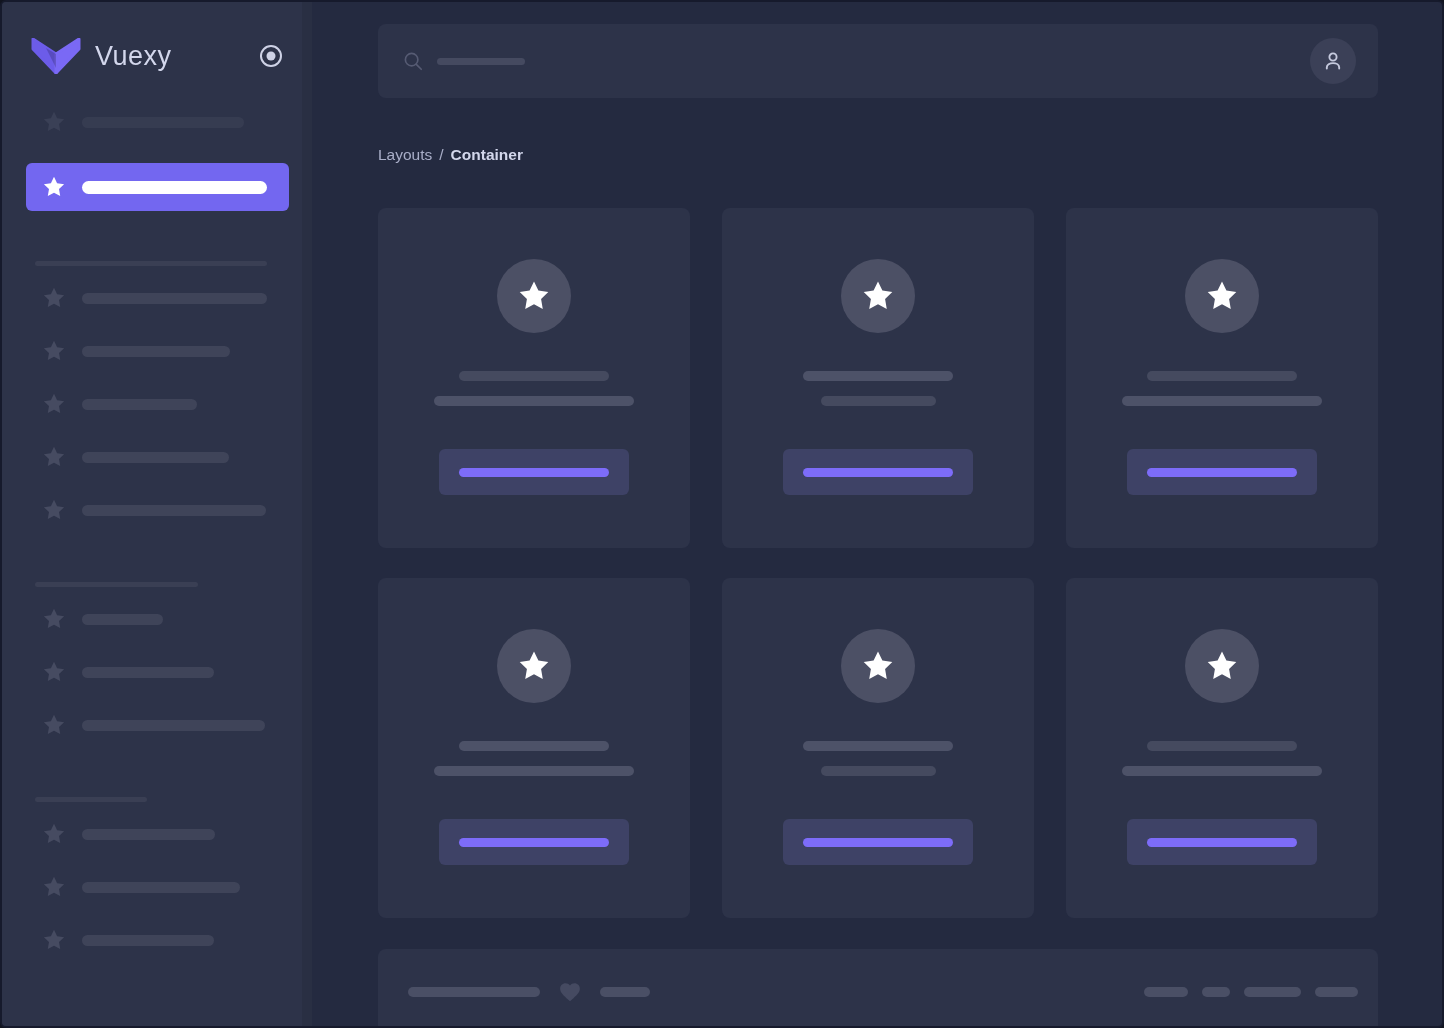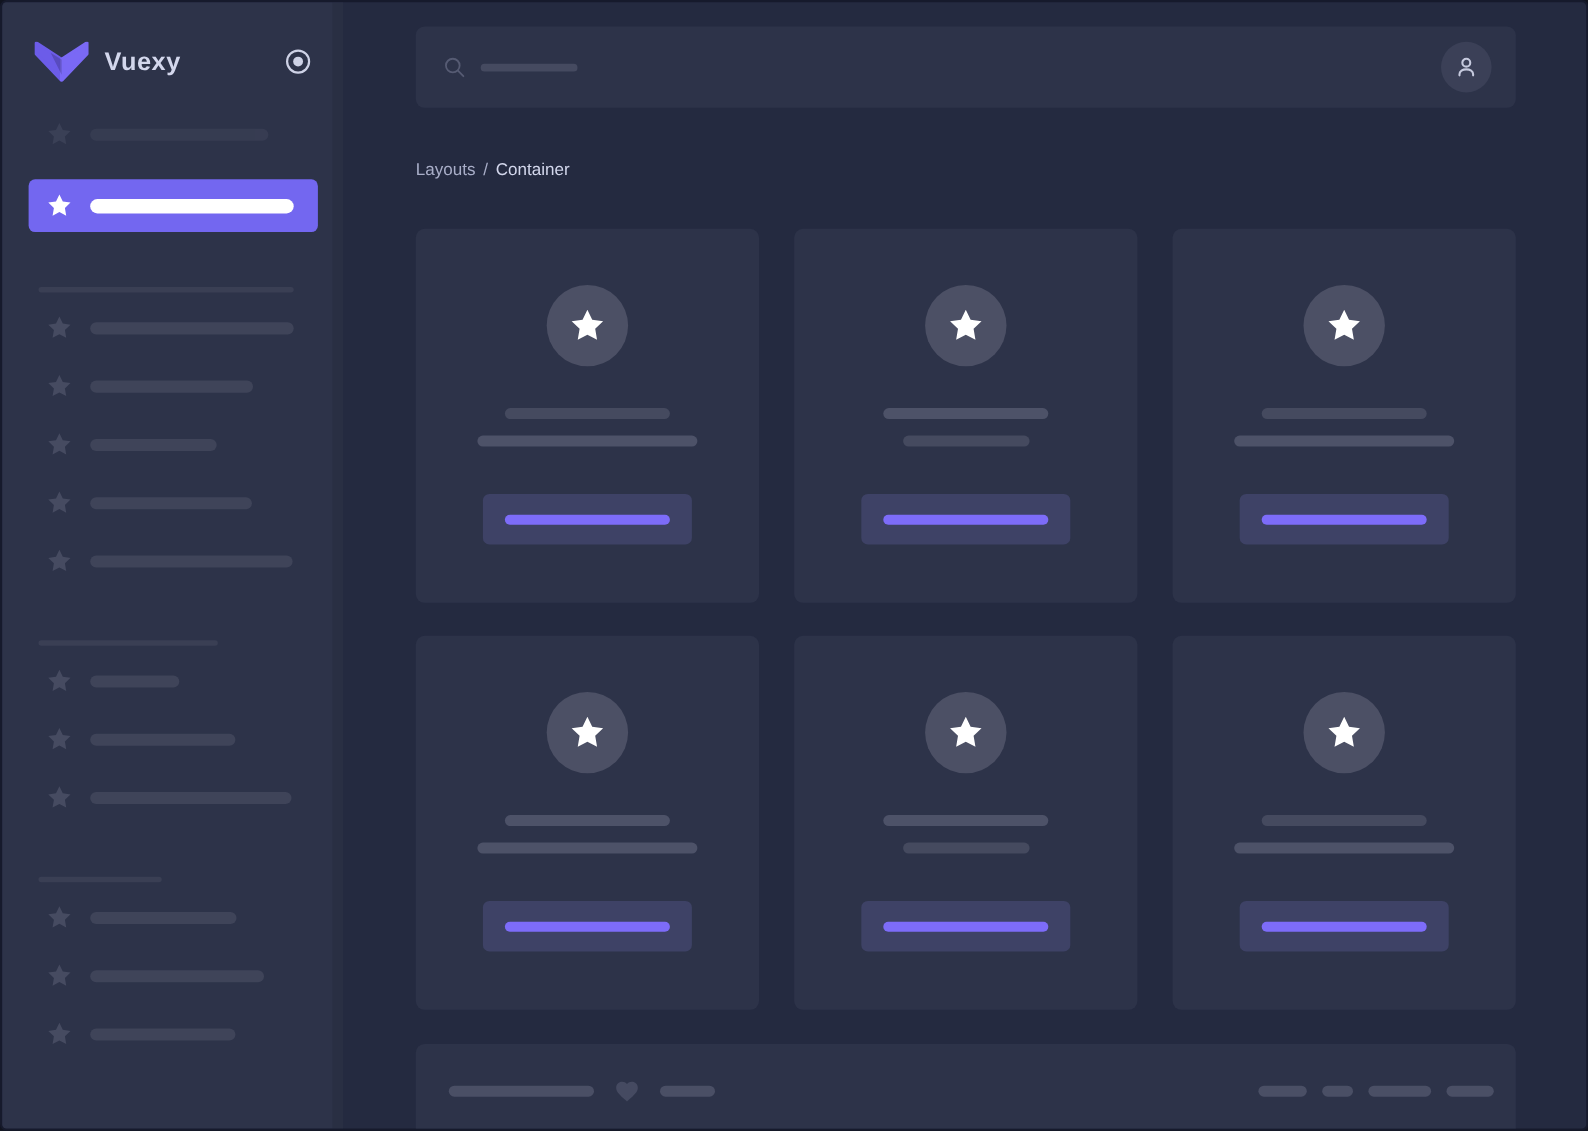--- a/index.html
+++ b/index.html
@@ -13,21 +13,21 @@
   html,body{width:1444px; height:1028px; overflow:hidden;}
   body{font-family:"Liberation Sans","DejaVu Sans",sans-serif; background:#11141f;}
   .app{width:1444px; height:1028px; background:var(--bg); border:2px solid var(--border);
        border-radius:6px; display:flex; overflow:hidden; position:relative;}
 
   
   .sidebar{width:310px; flex:0 0 310px; background:var(--panel); position:relative; height:100%;}
   .scroll-strip{position:absolute; top:0; right:0; width:10px; height:100%; background:rgba(0,0,0,.07);}
   .logo-row{display:flex; align-items:center; padding:36px 28px 0 29px;}
   .logo{width:50px; height:36px; display:inline-flex;}
-  .brand{margin-left:14px; font-size:23px; font-weight:700; letter-spacing:.5px; color:var(--text);}
+  .brand{margin-left:14px; font-size:27px; font-weight:400; letter-spacing:.5px; color:var(--text);}
   .pin-toggle{margin-left:auto; width:26px; height:26px; background:none; border:none; cursor:pointer;
               display:inline-flex; align-items:center; justify-content:center; color:#ced2e6;}
   .menu{margin-top:36px; padding:0 23px 0 40px;}
   .nav-item{display:flex; align-items:center; gap:16px; height:24px; margin-bottom:29px; cursor:pointer;}
   .nav-item.dim{opacity:.55;}
   .nav-star{width:24px; height:24px; color:#464b61; flex:0 0 24px;}
   .nav-star svg{width:24px; height:24px; display:block;}
   .nav-bar{height:11px; border-radius:6px; background:var(--bar); display:inline-block;}
   .nav-item.active{height:48px; margin:16px 0 0 -16px; border-radius:6px; background:var(--accent);
                    padding-left:16px; width:263px;}
@@ -43,21 +43,21 @@
   .search-icon{width:22px; height:22px; color:var(--icon-dim); flex:0 0 22px;}
   .search-icon svg{width:22px; height:22px; display:block;}
   .search-ph{height:7px; border-radius:3.5px; background:#454a60; margin-left:13px; display:inline-block;}
   .avatar{margin-left:auto; width:46px; height:46px; border-radius:50%; background:#3b4057;
           border:none; cursor:pointer; display:inline-flex; align-items:center; justify-content:center; color:#c6cade;}
   .avatar svg{width:24px; height:24px;}
 
   .breadcrumb{margin-top:48px; font-size:15.5px; color:var(--muted); display:flex; align-items:center;}
   .crumb-link{cursor:pointer;}
   .crumb-sep{margin:0 7px;}
-  .crumb-current{color:var(--text); font-weight:400;text-align:right;}
+  .crumb-current{color:var(--text); font-weight:700;text-align:right;}
 
   .grid{margin-top:44px; display:grid; grid-template-columns:repeat(3,312px); column-gap:32px; row-gap:30px;}
   .card{width:312px; height:340px; background:var(--panel); border-radius:8px;
         display:flex; flex-direction:column; align-items:center; padding-top:51px;}
   .card-avatar{width:74px; height:74px; border-radius:50%; background:var(--circle);
                display:flex; align-items:center; justify-content:center;}
   .card-star{width:34px; height:34px; color:#ffffff; display:inline-flex;}
   .card-star svg{width:34px; height:34px; display:block;}
   .card-line{height:10px; border-radius:5px; display:inline-block;}
   .card-line.l1{margin-top:38px;}

